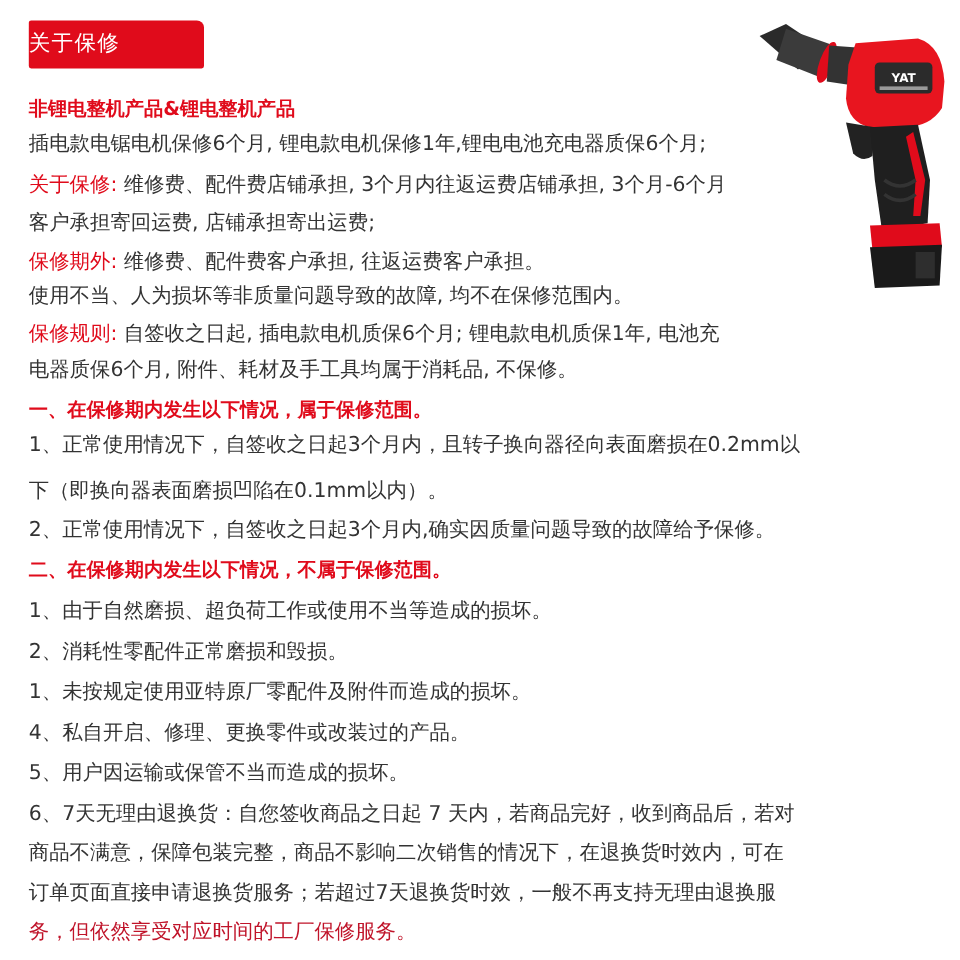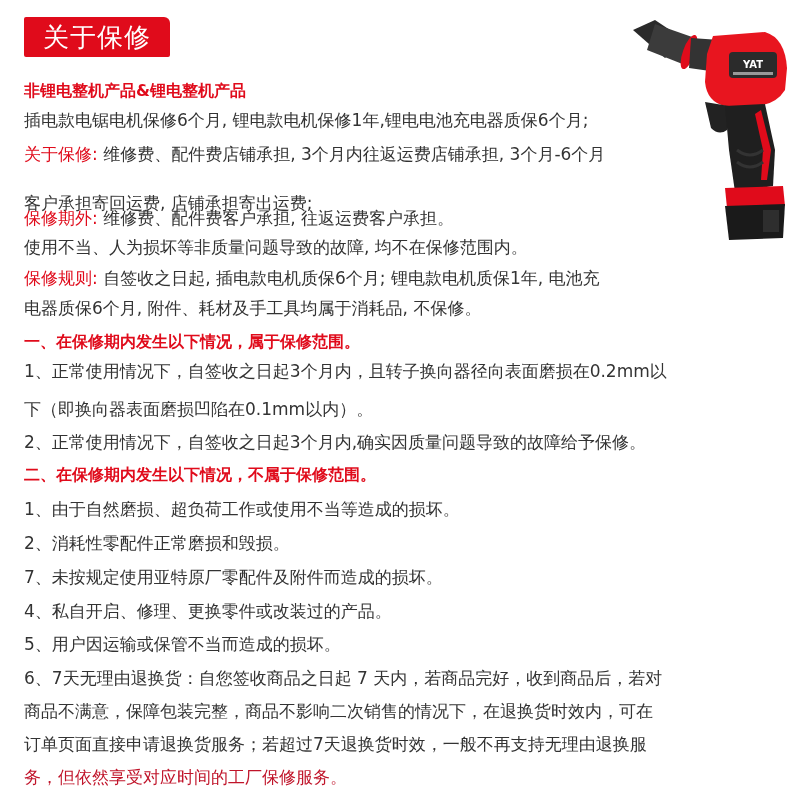--- a/index.html
+++ b/index.html
@@ -5,21 +5,21 @@
   html, body { margin: 0; padding: 0; }
   body {
     width: 800px; height: 800px; overflow: hidden; position: relative;
     background: #ffffff;
     font-family: "DejaVu Sans", "Liberation Sans", sans-serif;
     color: #333333;
   }
   .badge {
     position: absolute; left: 24px; top: 17px; width: 146px; height: 40px;
     background: #e00b1b; border-radius: 2px 6px 2px 2px;
-    color: #fff; font-size: 26px; line-height: 40px; text-align: center;
+    color: #fff; font-size: 18px; line-height: 40px; text-align: left;
     letter-spacing: 1px;
   }
   .drill { position: absolute; left: 625px; top: 10px; width: 170px; height: 230px; }
   .line {
     position: absolute; left: 24px; white-space: nowrap;
     font-size: 17px; line-height: 22px; color: #333;
   }
   .red { color: #e00b1b; }
   .heading { font-size: 16px; font-weight: bold; color: #e00b1b; }
   .subhead { font-size: 16px; font-weight: bold; color: #e00b1b; }
@@ -56,40 +56,40 @@
   <rect x="138" y="200" width="16" height="22" fill="#2e2e2e"></rect>
 </svg>
 
 <div class="line heading" style="top:80px;">非锂电整机产品&amp;锂电整机产品</div>
 
 <div class="line" style="top:109px;">插电款电锯电机保修6个月, 锂电款电机保修1年,锂电电池充电器质保6个月;</div>
 
 <div class="line" style="top:143px;">
   <span class="red">关于保修:</span><span> 维修费、配件费店铺承担, 3个月内往返运费店铺承担, 3个月-6个月</span>
 </div>
-<div class="line" style="top:175px;margin-top:17px;">客户承担寄回运费, 店铺承担寄出运费;</div>
+<div class="line" style="top:175px;">客户承担寄回运费, 店铺承担寄出运费;</div>
 
 <div class="line" style="top:207px;">
   <span class="red">保修期外:</span><span> 维修费、配件费客户承担, 往返运费客户承担。</span>
 </div>
 
 <div class="line" style="top:236px;">使用不当、人为损坏等非质量问题导致的故障, 均不在保修范围内。</div>
 
 <div class="line" style="top:267px;">
   <span class="red">保修规则:</span><span> 自签收之日起, 插电款电机质保6个月; 锂电款电机质保1年, 电池充</span>
 </div>
 <div class="line" style="top:297px;text-align:center;">电器质保6个月, 附件、耗材及手工具均属于消耗品, 不保修。</div>
 
 <div class="line subhead" style="top:331px;">一、在保修期内发生以下情况，属于保修范围。</div>
 <div class="line" style="top:360px;">1、正常使用情况下，自签收之日起3个月内，且转子换向器径向表面磨损在0.2mm以</div>
 <div class="line" style="top:398px;">下（即换向器表面磨损凹陷在0.1mm以内）。</div>
 <div class="line" style="top:431px;">2、正常使用情况下，自签收之日起3个月内,确实因质量问题导致的故障给予保修。</div>
 
 <div class="line subhead" style="top:464px;">二、在保修期内发生以下情况，不属于保修范围。</div>
 <div class="line" style="top:498px;">1、由于自然磨损、超负荷工作或使用不当等造成的损坏。</div>
 <div class="line" style="top:532px;">2、消耗性零配件正常磨损和毁损。</div>
-<div class="line" style="top:566px;">7、未按规定使用亚特原厂零配件及附件而造成的损坏。</div>
+<div class="line" style="top:566px;">1、未按规定使用亚特原厂零配件及附件而造成的损坏。</div>
 <div class="line" style="top:600px;">4、私自开启、修理、更换零件或改装过的产品。</div>
 <div class="line" style="top:633px;">5、用户因运输或保管不当而造成的损坏。</div>
 <div class="line" style="top:667px;">6、7天无理由退换货：自您签收商品之日起 7 天内，若商品完好，收到商品后，若对</div>
 <div class="line" style="top:700px;">商品不满意，保障包装完整，商品不影响二次销售的情况下，在退换货时效内，可在</div>
 <div class="line" style="top:733px;">订单页面直接申请退换货服务；若超过7天退换货时效，一般不再支持无理由退换服</div>
 <div class="line darkred" style="top:766px;">务，但依然享受对应时间的工厂保修服务。</div>
 
 </body></html>

